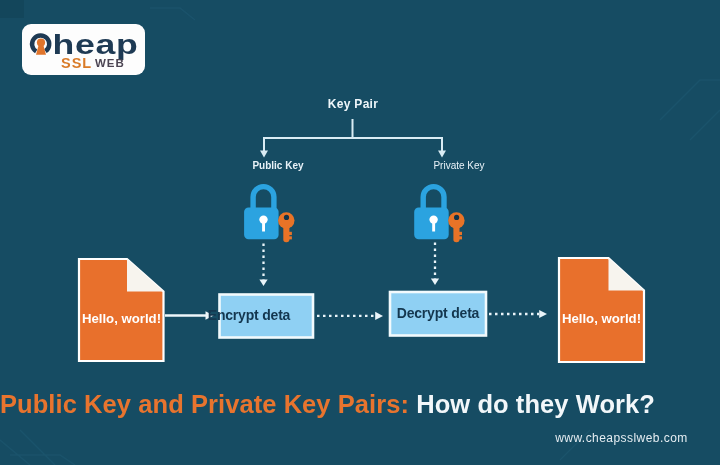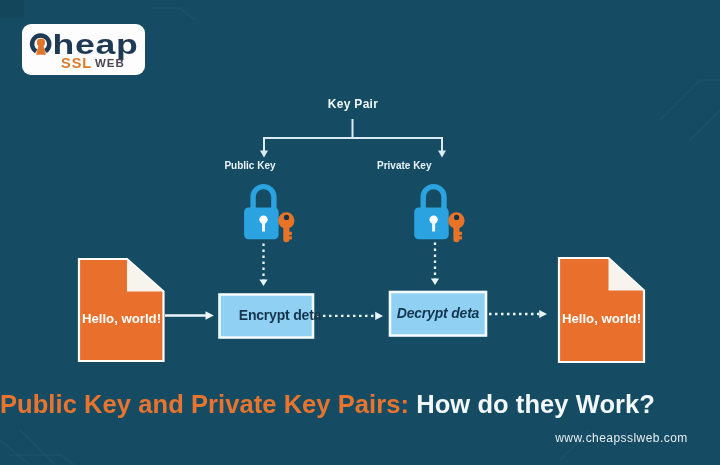--- a/index.html
+++ b/index.html
@@ -89,25 +89,25 @@
   <g fill="#e0752c">
     <circle cx="19" cy="18.6" r="4.1"></circle>
     <path d="M16.6 21.2 L21.4 21.2 L24 30.7 L14 30.7 Z"></path>
   </g>
   <text x="0" y="0" transform="translate(30.5,29.5) scale(1.32,1)" font-family="Liberation Sans, sans-serif" font-weight="bold" font-size="27" fill="#1e3a54" letter-spacing="0.5">heap</text>
   <text x="39" y="43.5" font-family="Liberation Sans, sans-serif" font-weight="bold" font-size="14.5" fill="#d97b28" letter-spacing="1">SSL</text>
   <text x="73" y="43" font-family="Liberation Sans, sans-serif" font-weight="bold" font-size="11.5" fill="#4c4553" letter-spacing="1">WEB</text>
 </svg>
 
 <div class="abs" style="left:253px;top:97px;width:200px;text-align:center;color:#eef6fa;font-size:12px;font-weight:bold;letter-spacing:0.3px;">Key Pair</div>
-<div class="abs" style="left:180px;top:160px;width:140px;text-align:center;color:#e8f2f8;font-size:10px;font-weight:bold;">Public Key</div>
-<div class="abs" style="left:377px;top:160px;width:140px;text-align:left;color:#e8f2f8;font-size:10px;font-weight:bold;">Private Key</div>
+<div class="abs" style="left:208px;top:160px;width:140px;text-align:center;color:#e8f2f8;font-size:10px;font-weight:bold;">Public Key</div>
+<div class="abs" style="left:389px;top:160px;width:140px;text-align:center;color:#e8f2f8;font-size:10px;font-weight:normal;">Private Key</div>
 
-<div class="abs" style="left:233px;top:294px;width:94px;height:43px;line-height:43px;text-align:center;color:#14374f;font-size:14px;font-weight:bold;letter-spacing:-0.2px;">Encrypt deta</div>
-<div class="abs" style="left:390px;top:292px;width:96px;height:43px;line-height:43px;text-align:center;color:#14374f;font-size:14px;font-weight:bold;letter-spacing:-0.2px;font-style:italic;">Decrypt deta</div>
+<div class="abs" style="left:202px;top:294px;width:94px;height:43px;line-height:43px;text-align:center;color:#14374f;font-size:14px;font-weight:bold;letter-spacing:-0.2px;">Encrypt deta</div>
+<div class="abs" style="left:390px;top:292px;width:96px;height:43px;line-height:43px;text-align:center;color:#14374f;font-size:14px;font-weight:bold;letter-spacing:-0.2px;">Decrypt deta</div>
 
 <div class="abs" style="left:79px;top:311px;width:85px;text-align:center;color:#fff;font-size:13.2px;font-weight:bold;">Hello, world!</div>
 <div class="abs" style="left:559px;top:311px;width:85px;text-align:center;color:#fff;font-size:13.2px;font-weight:bold;">Hello, world!</div>
 
 <div class="abs" style="left:0;top:390px;width:720px;text-align:left;font-size:25.5px;font-weight:bold;letter-spacing:0.07px;">
   <span style="color:#e8742e">Public Key and Private Key Pairs</span><span style="color:#e8742e">:</span><span style="color:#f2f7fa"> How do they Work?</span>
 </div>
 <div class="abs" style="left:519px;top:431px;width:205px;text-align:center;color:#e5edf2;font-size:12px;letter-spacing:0.45px;">www.cheapsslweb.com</div>
 
 </body></html>

